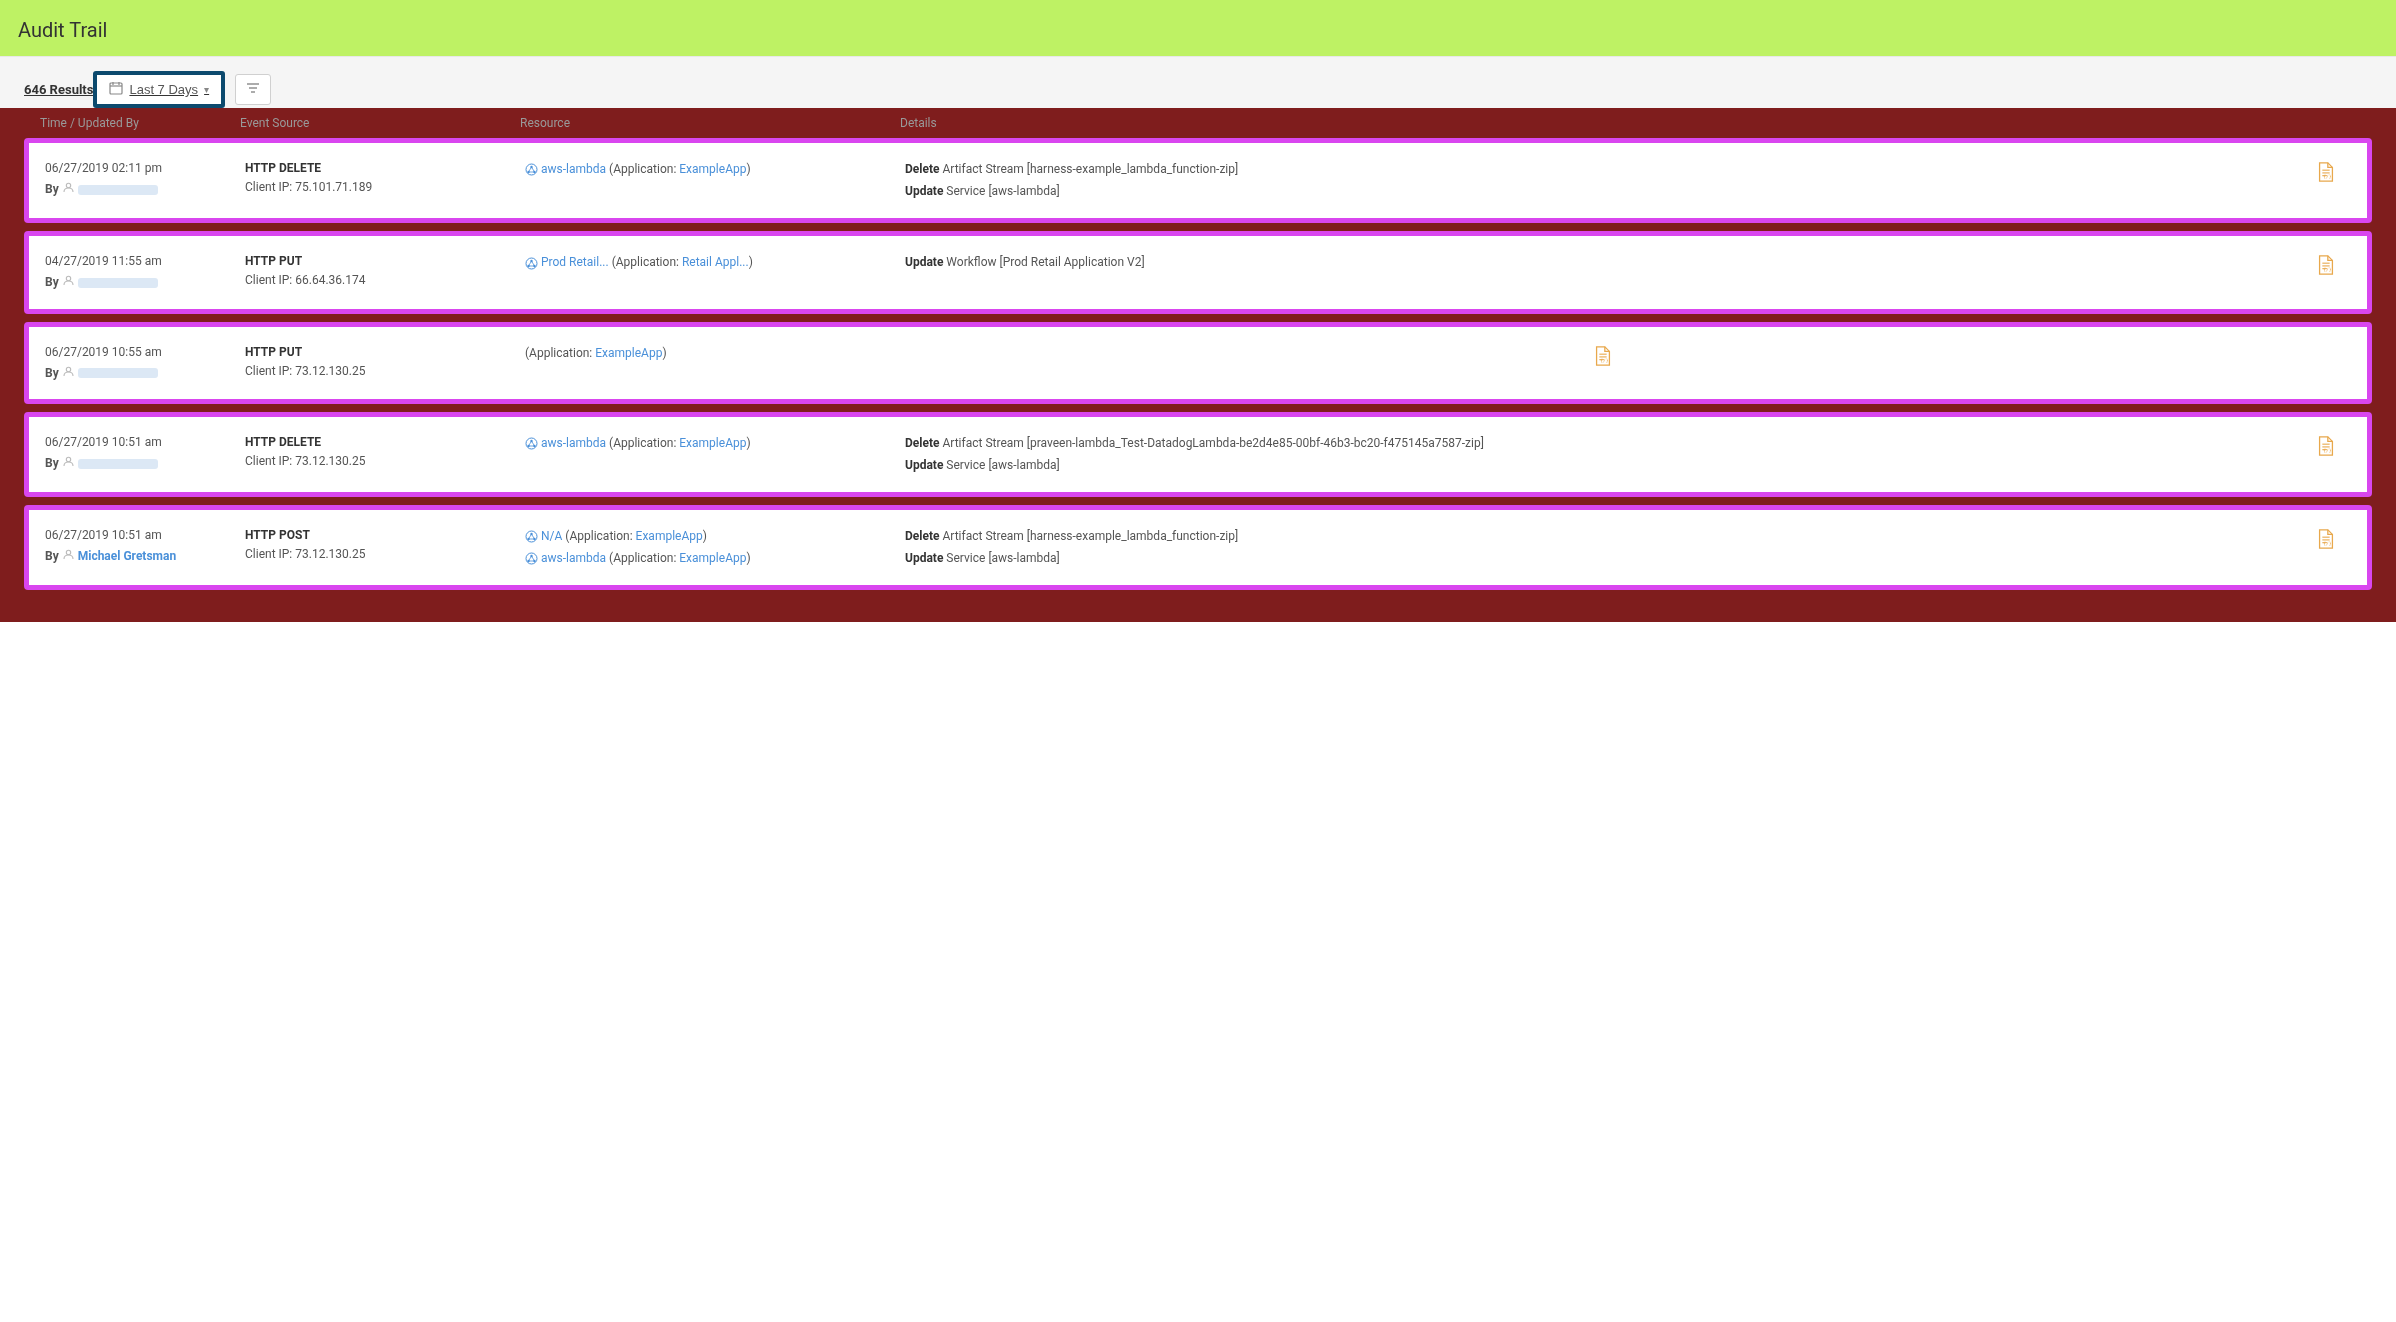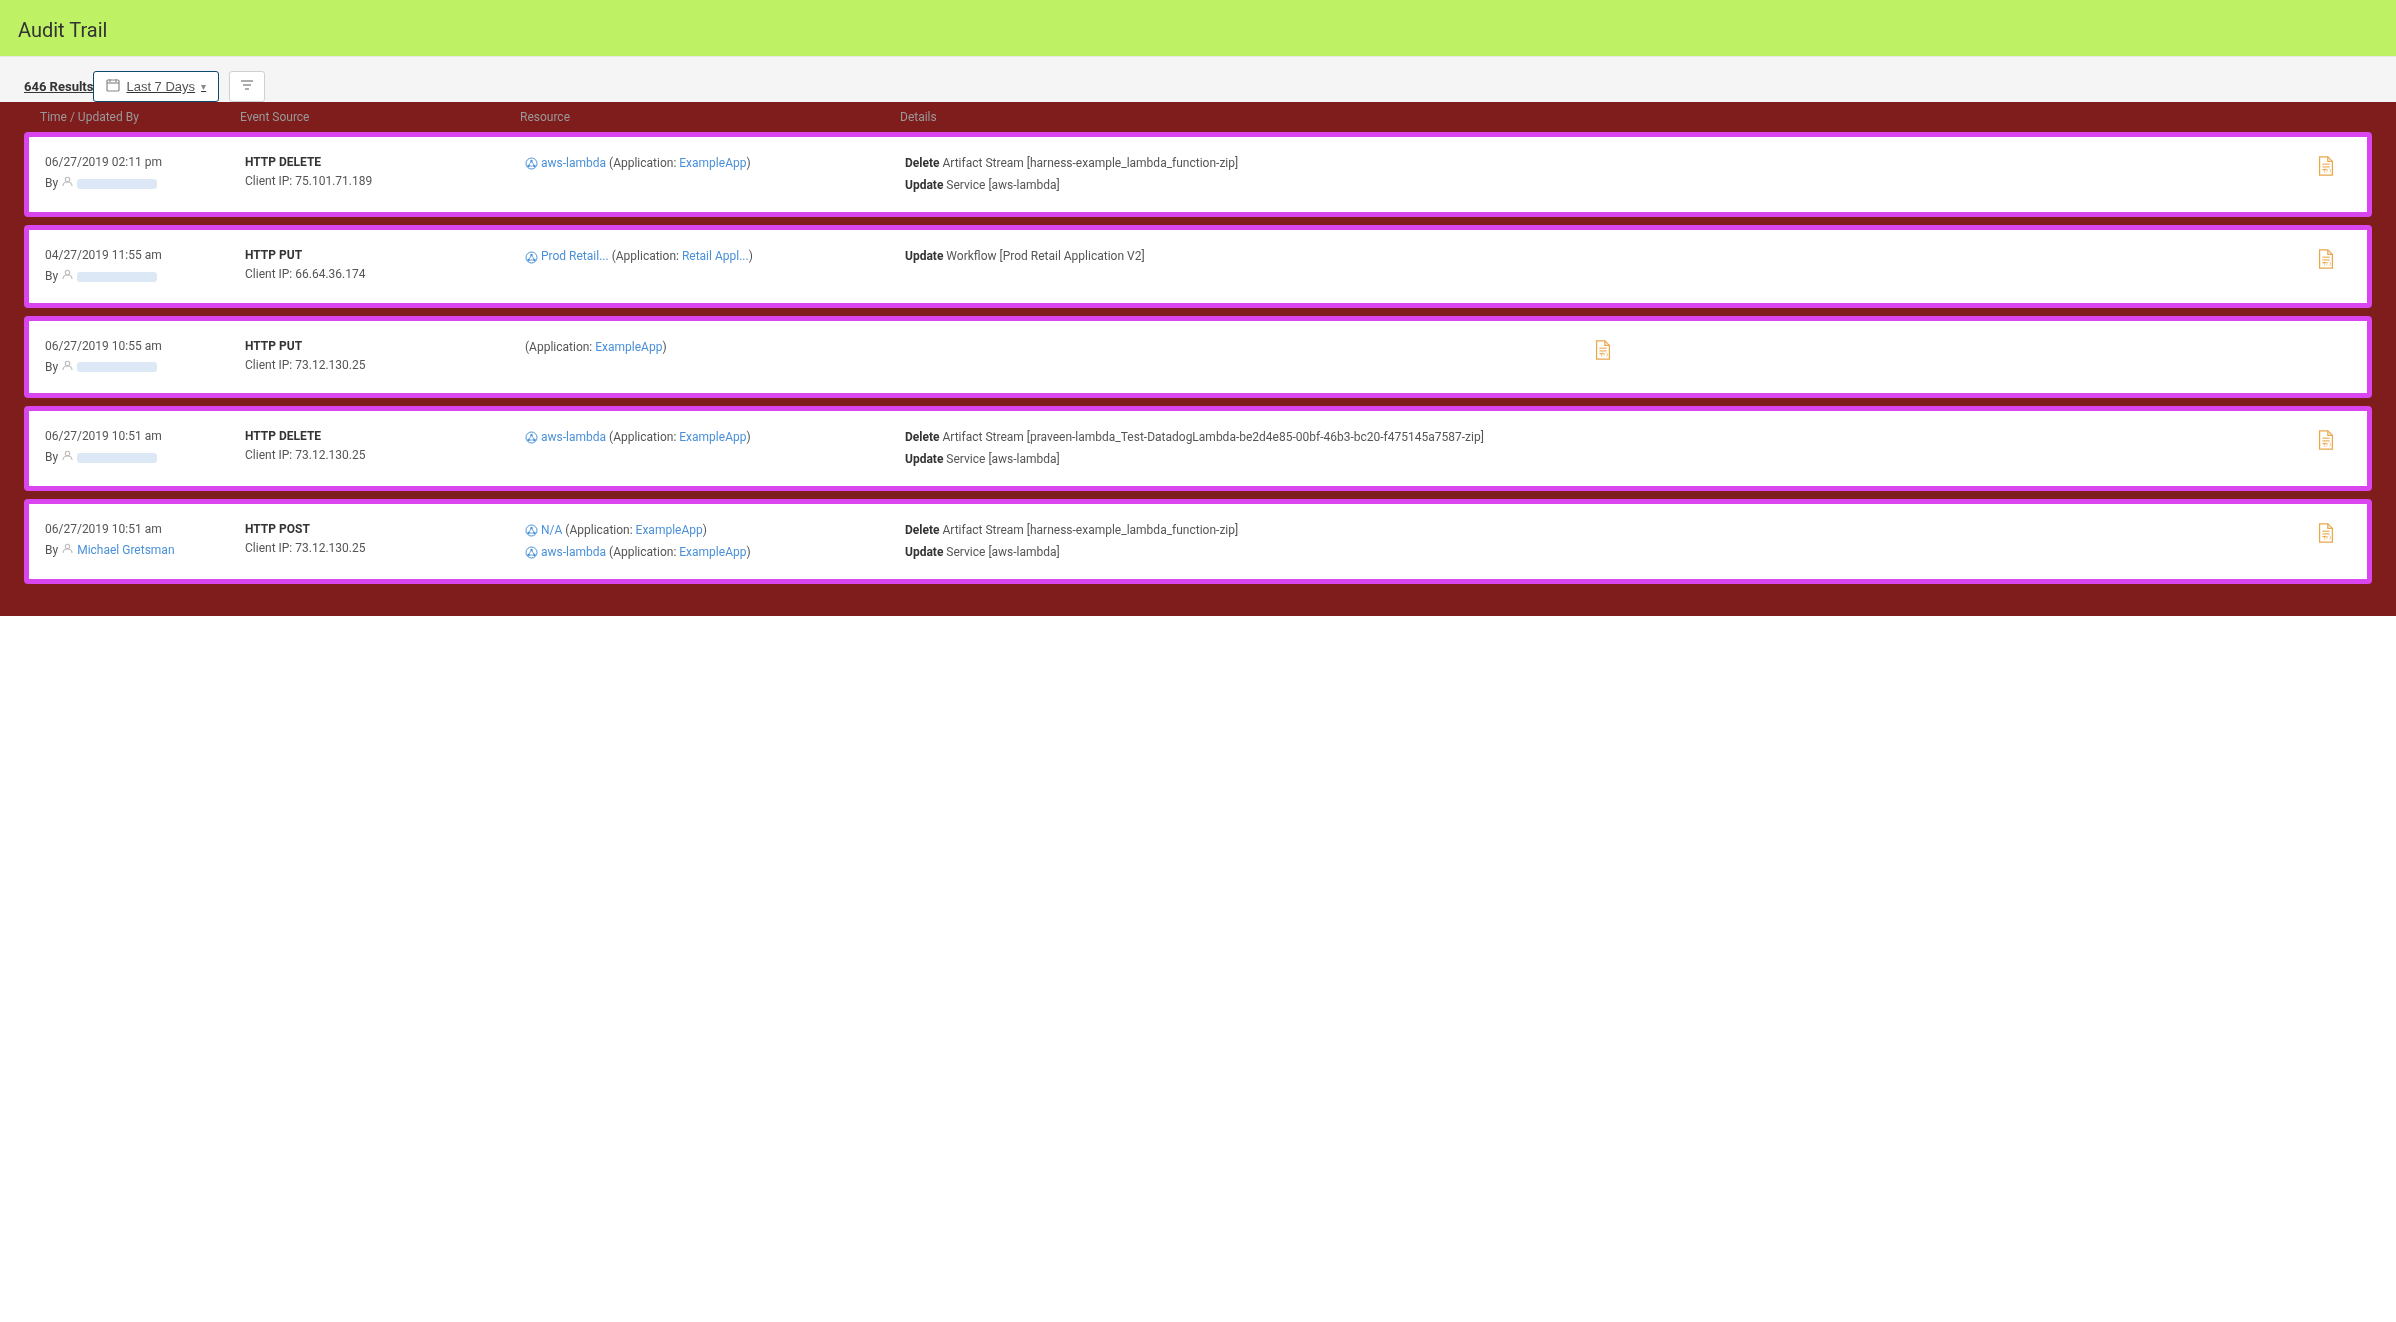--- a/index.html
+++ b/index.html
@@ -42,21 +42,21 @@
       align-items: center;
       gap: 10px;
       padding-top: 4px;
     }
     .date-filter-btn {
       display: flex;
       align-items: center;
       gap: 6px;
       padding: 6px 12px;
       background: #fff;
-      border: 1px solid #0c4a6e;
+      border: 4px solid #0c4a6e;
       border-radius: 3px;
       cursor: pointer;
       font-size: 13px;
       color: #555;
     }
     .date-filter-btn .cal-icon {
       color: #888;
     }
     .filter-icon-btn {
       padding: 6px 10px;
@@ -92,20 +92,21 @@
     .cell-time {
       font-size: 12px;
       color: #555;
       line-height: 1.6;
     }
     .cell-time .by-row {
       display: flex;
       align-items: center;
       gap: 4px;
       margin-top: 2px;
+      font-weight: bold;
     }
     .user-icon {
       color: #bbb;
       font-size: 11px;
     }
     .user-placeholder {
       display: inline-block;
       width: 80px;
       height: 10px;
       background: #dce8f5;

